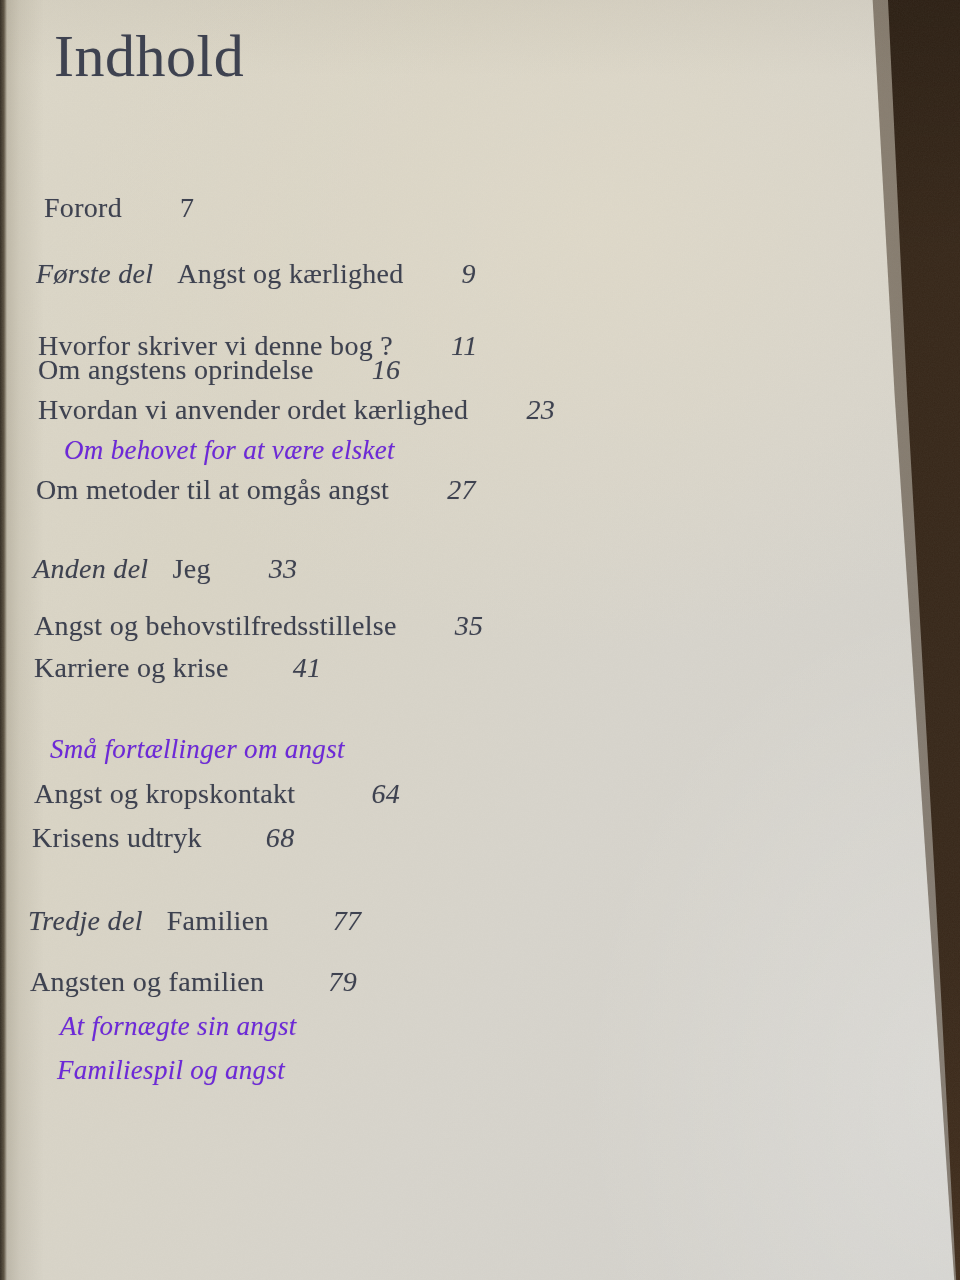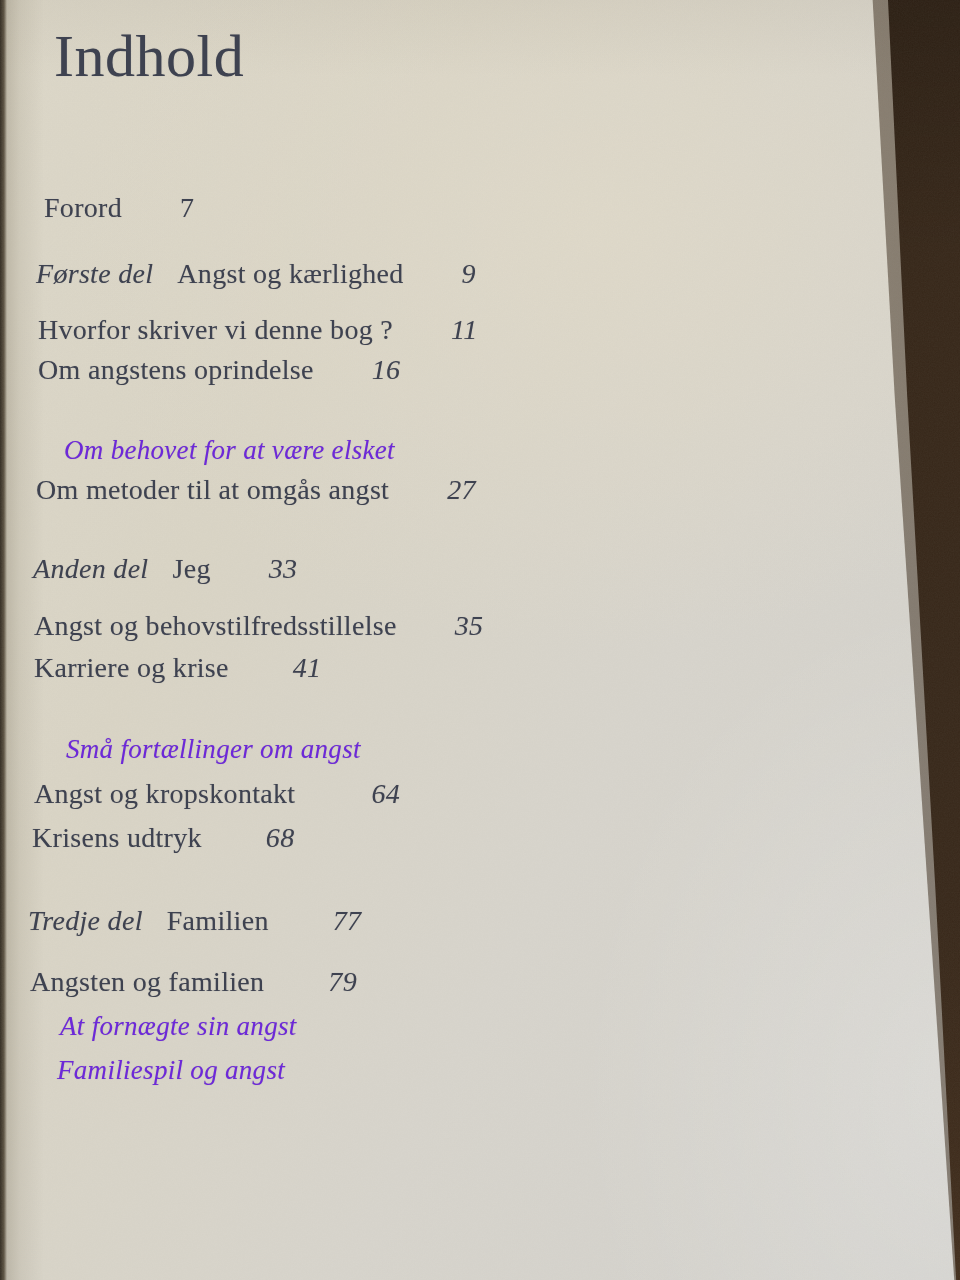--- a/index.html
+++ b/index.html
@@ -126,30 +126,34 @@
     <span>Forord</span>
     <span class="num-roman">7</span>
   </div>
 
   <div class="line" style="left:36px; top:258px;">
     <span class="part-name">Første del</span>
     <span>Angst og kærlighed</span>
     <span class="num">9</span>
   </div>
 
-  <div class="line" style="left:38px; top:314px;">
+  <div class="line" style="left:38px; top:330px;">
     <span>Hvorfor skriver vi denne bog ?</span>
     <span class="num">11</span>
   </div>
 
   <div class="line" style="left:38px; top:354px;">
     <span>Om angstens oprindelse</span>
     <span class="num">16</span>
   </div>
 
+  <div class="line" style="left:38px; top:394px;">
+    <span>Hvordan vi anvender ordet kærlighed</span>
+    <span class="num">23</span>
+  </div>
 
   <div class="line sub" style="left:64px; top:435px;">
     <span>Om behovet for at være elsket</span>
   </div>
 
   <div class="line" style="left:36px; top:474px;">
     <span>Om metoder til at omgås angst</span>
     <span class="num">27</span>
   </div>
 
@@ -163,21 +167,21 @@
     <span>Angst og behovstilfredsstillelse</span>
     <span class="num">35</span>
   </div>
 
   <div class="line" style="left:34px; top:652px;">
     <span>Karriere og krise</span>
     <span class="num gap-wide it">41</span>
   </div>
 
 
-  <div class="line sub" style="left:66px; top:734px;justify-content:center;">
+  <div class="line sub" style="left:50px; top:734px;justify-content:center;">
     <span>Små fortællinger om angst</span>
   </div>
 
   <div class="line" style="left:34px; top:778px;gap:12px;">
     <span>Angst og kropskontakt</span>
     <span class="num gap-wide it">64</span>
   </div>
 
   <div class="line" style="left:32px; top:822px;">
     <span>Krisens udtryk</span>

